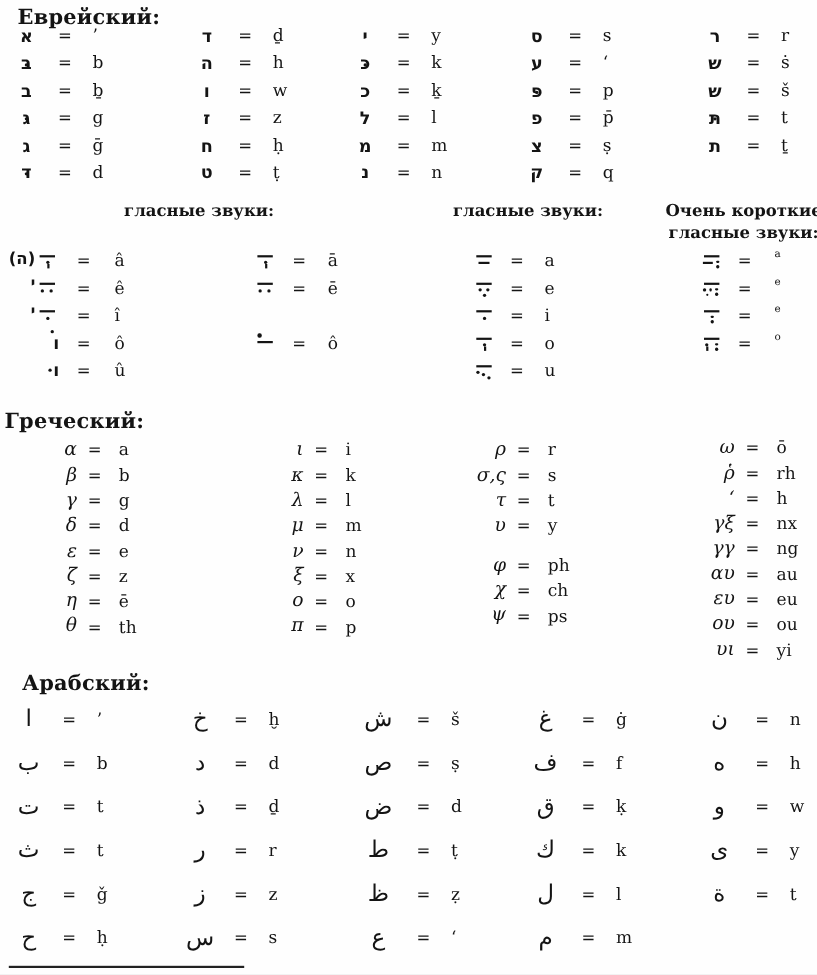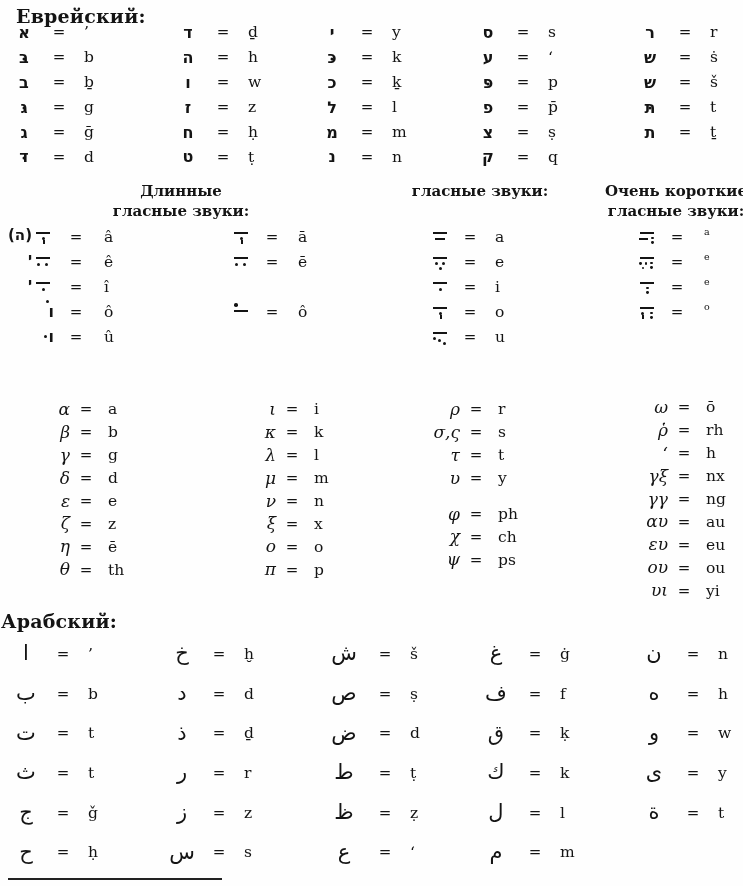--- a/index.html
+++ b/index.html
@@ -189,21 +189,20 @@
         </div>
         <div class="row" style="grid-template-columns: 40px 30px auto; height: 24.9px;">
           <span class="lcell"><span class="heb">ת</span></span>
           <span class="eq">=</span>
           <span class="tr">ṯ</span>
         </div>
       </div>
     </div>
 
   <div class="vhead" style="left:71px;top:181px">
-    <div>Длинные</div>
     <div>гласные звуки:</div>
   </div>
   <div class="vhead" style="left:370px;top:181px">
     <div>гласные звуки:</div>
   </div>
   <div class="vhead" style="left:566px;top:181px">
     <div>Очень короткие</div>
     <div>гласные звуки:</div>
   </div>
 
@@ -398,20 +397,21 @@
               <i style="left: 12px; top: 9.5px; width: 2.8px; height: 2.8px; border-radius: 50%;"></i>
               <i style="left: 12px; top: 14px; width: 2.8px; height: 2.8px; border-radius: 50%;"></i>
             </span>
           </span>
           <span class="eq">=</span>
           <span class="tr sup">o</span>
         </div>
       </div>
     </div>
 
+  <div class="sec-title" style="left:4px;top:372px">Греческий:</div>
 
   <div id="greek-grid">
       <div class="col" style="left: 36px; top: 398px;">
         <div class="row" style="grid-template-columns: 38px 24px auto; height: 22.9px;">
           <span class="rcell">
             <span class="grk">α</span>
           </span>
           <span class="eq">=</span>
           <span class="tr">a</span>
         </div>
@@ -634,21 +634,21 @@
         <div class="row" style="grid-template-columns: 74px 24px auto; height: 22.9px;">
           <span class="rcell">
             <span class="grk">υι</span>
           </span>
           <span class="eq">=</span>
           <span class="tr">yi</span>
         </div>
       </div>
     </div>
 
-  <div class="sec-title" style="left:1px;top:610px">Арабский:</div>
+  <div class="sec-title" style="left:20px;top:610px">Арабский:</div>
 
   <div id="arabic-grid">
       <div class="col" style="left: 4px; top: 634px;">
         <div class="row" style="grid-template-columns: 44px 30px auto; height: 39.7px;">
           <span class="lcell"><span class="arab">ا</span></span>
           <span class="eq">=</span>
           <span class="tr">’</span>
         </div>
         <div class="row" style="grid-template-columns: 44px 30px auto; height: 39.7px;">
           <span class="lcell"><span class="arab">ب</span></span>

